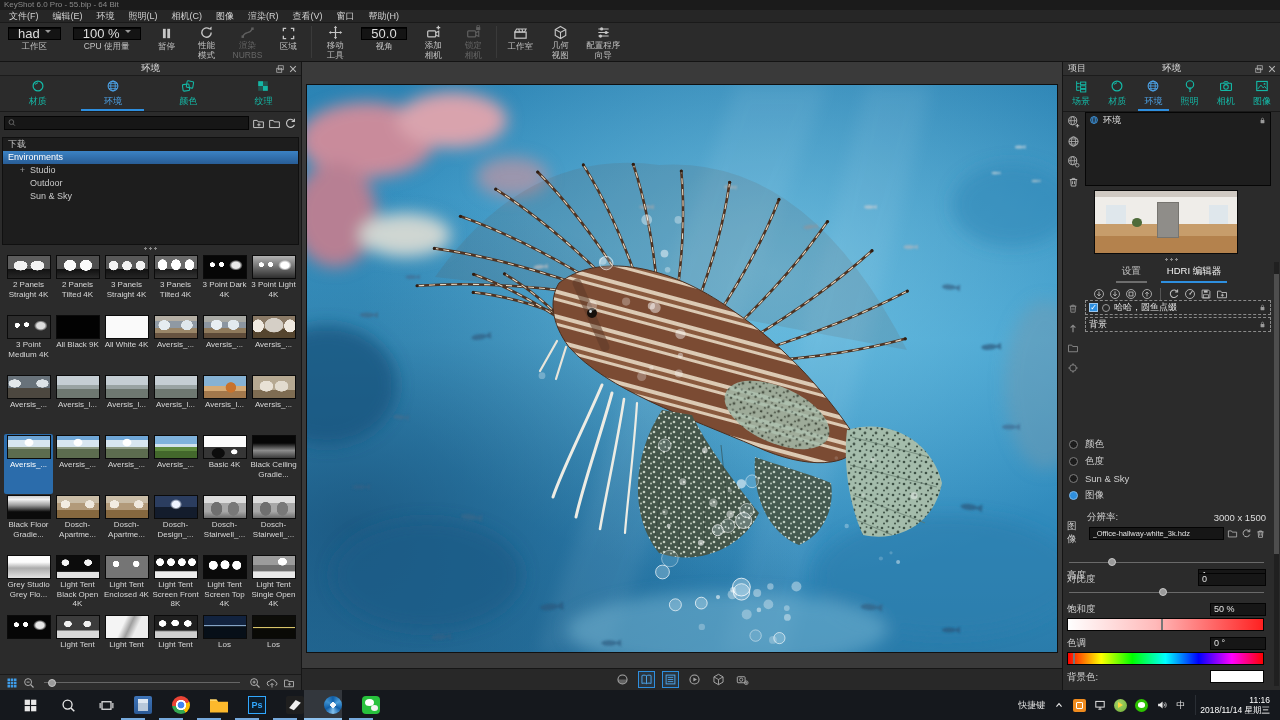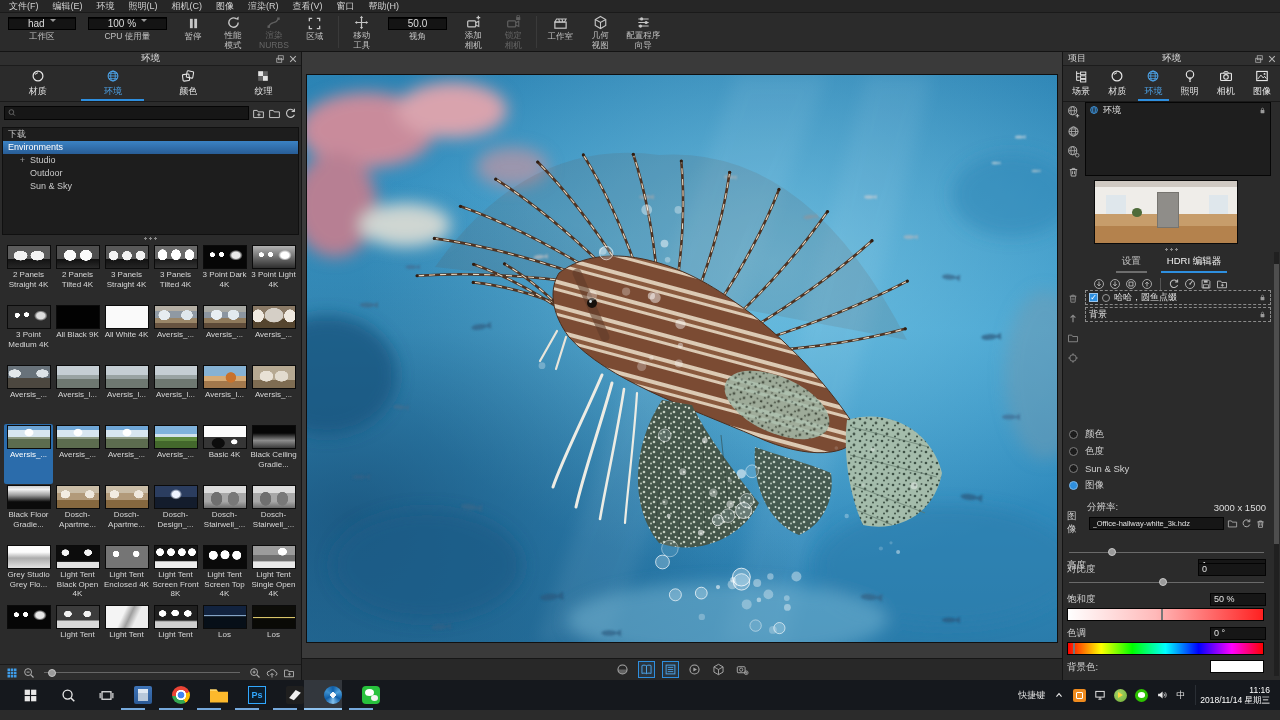--- a/index.html
+++ b/index.html
@@ -9,34 +9,34 @@
 
 .titlebar{height:10px;background:#1b1b1b;color:#8a8a8a;font-size:8px;line-height:10px;padding-left:4px}
 .menubar{height:13px;background:#262626;border-bottom:1px solid #1a1a1a;display:flex;align-items:center;padding-left:2px}
 .menu-item{font-size:9px;color:#d2d2d2;padding:0 7px;line-height:12px;cursor:default}
 .toolbar{height:39px;background:#2b2b2b;border-bottom:1px solid #141414;display:flex;align-items:stretch;padding-left:2px}
 .tb-item{display:flex;flex-direction:column;align-items:center;justify-content:flex-start;padding:2px 6px 1px;min-width:40px}
 .tb-item.dis{color:#6b6b6b}
 .tb-top{height:16px;display:flex;align-items:center;color:#c6c6c6}
 .tb-item.dis .tb-top{color:#5f5f5f}
 .tb-top .icn{width:15px;height:15px}
-.tb-box{background:#141414;border:1px solid #000;box-shadow:inset 0 1px 0 #060606;color:#ddd;font-size:10px;line-height:12px;min-width:46px;height:13px;padding:0 19px;text-align:left}
+.tb-box{background:#141414;border:1px solid #000;box-shadow:inset 0 1px 0 #060606;color:#ddd;font-size:13px;line-height:12px;min-width:46px;height:13px;padding:0 9px;text-align:left}
 .tb-box.sel::after{content:"";display:inline-block;margin-left:5px;border:3px solid transparent;border-top-color:#999;vertical-align:2px}
 .tb-label{font-size:8.5px;line-height:9.5px;text-align:center;white-space:pre-line;color:#c2c2c2;margin-top:1px}
 .tb-item.dis .tb-label{color:#666}
 .tb-sep{width:1px;background:#191919;border-right:1px solid #3a3a3a;margin:3px 3px}
 
 .main{display:flex;height:628px}
 .panel-head{height:14px;background:#2f2f2f;border-bottom:1px solid #1c1c1c;display:flex;align-items:center;position:relative}
 .ph-title{position:absolute;left:0;right:0;text-align:center;font-size:9.5px;color:#e0e0e0}
 .ph-left{font-size:9px;color:#cfcfcf;padding-left:5px;position:relative;z-index:1}
 .ph-icons{margin-left:auto;display:flex;gap:3px;padding-right:3px;position:relative;z-index:1;color:#b5b5b5}
 .ph-icons .icn{width:10px;height:10px}
 .tabrow{display:flex;background:#2b2b2b;border-bottom:1px solid #191919;height:36px}
-.tab{flex:1;display:flex;flex-direction:column;align-items:center;justify-content:center;gap:2px;color:#e5e5e5;position:relative}
+.tab{flex:1;display:flex;flex-direction:column;align-items:center;justify-content:center;gap:2px;color:#14b8a6;position:relative}
 .tab .icn{width:14px;height:14px}
 .tab span{font-size:9px}
 .tab.active{color:#4da3e8}
 .tab.active::after{content:"";position:absolute;left:8%;right:8%;bottom:0;height:2px;background:#2e8fdf}
 
 .lib{width:302px;display:flex;flex-direction:column;background:#2b2b2b;border-right:1px solid #161616}
 .lib-search{height:22px;display:flex;align-items:center;padding:0 4px;gap:3px}
 .search-input{flex:1;height:14px;background:#161616;border:1px solid #050505;color:#bbb;font-size:9px;padding:0 3px 0 16px}
 .search-wrap{position:relative;flex:1;display:flex}
 .search-wrap .icn{position:absolute;left:3px;top:2px;width:10px;height:10px;color:#777}
@@ -183,20 +183,21 @@
 .ti-green{background:radial-gradient(circle at 40% 35%,#a6d46a,#6fae35);border-radius:50%}
 .ti-green::after{content:"";position:absolute;left:4px;top:3.5px;border:3px solid transparent;border-left:5px solid #ffd83d}
 .ti-wc{background:#2dc100;border-radius:50%}
 .ti-wc::after{content:"";position:absolute;left:3px;top:3.5px;width:7px;height:5.5px;border-radius:50%;background:#fff}
 .clock{display:flex;flex-direction:column;align-items:flex-end;justify-content:center;font-size:8.5px;line-height:10px;color:#fff;padding:0 4px;border-left:1px solid #2a2e34;margin-left:2px}
 </style>
 </head>
 <body>
 
 <div class="app">
+  <div class="titlebar">KeyShot 6.0 Pro - 55.bip - 64 Bit</div>
   <div class="menubar" id="menubar">
       <span class="menu-item">文件(F)</span>
       <span class="menu-item">编辑(E)</span>
       <span class="menu-item">环境</span>
       <span class="menu-item">照明(L)</span>
       <span class="menu-item">相机(C)</span>
       <span class="menu-item">图像</span>
       <span class="menu-item">渲染(R)</span>
       <span class="menu-item">查看(V)</span>
       <span class="menu-item">窗口</span>

